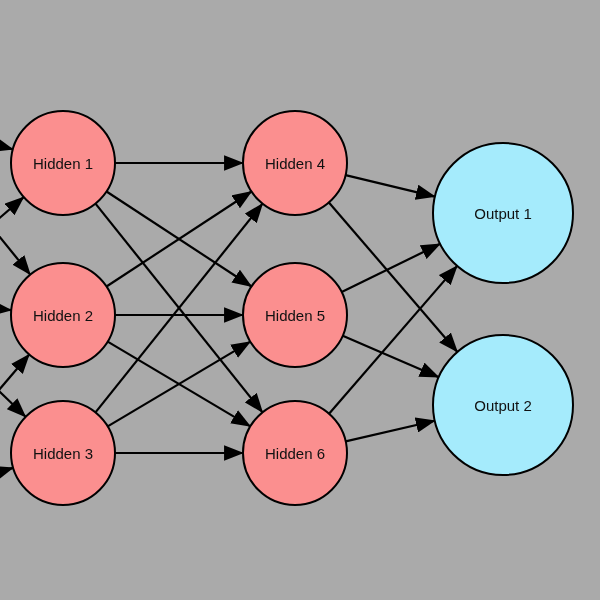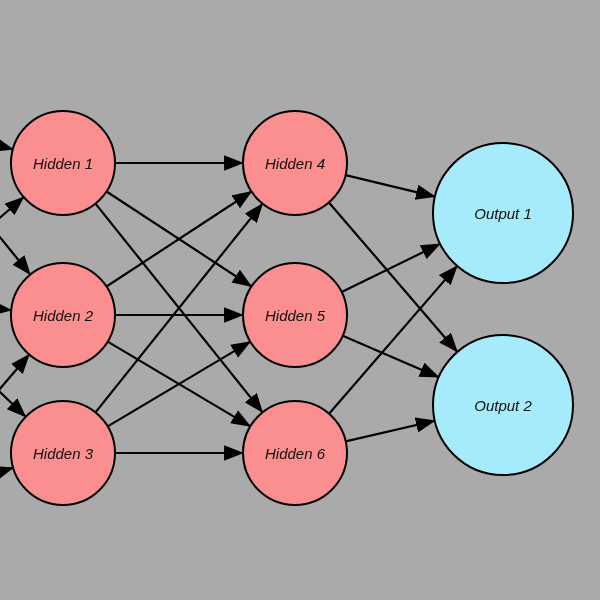--- a/index.html
+++ b/index.html
@@ -7,21 +7,20 @@
     padding: 0;
     background: #aaaaaa;
   }
   #canvas-root {
     position: relative;
     width: 588px;
     height: 600px;
     background: #aaaaaa;
     overflow: hidden;
     font-family: "Liberation Sans", sans-serif;
-    font-style: italic;
   }
   #net-svg {
     position: absolute;
     left: 0;
     top: 0;
     width: 600px;
     height: 600px;
     display: block;
   }
   .node-circle {

